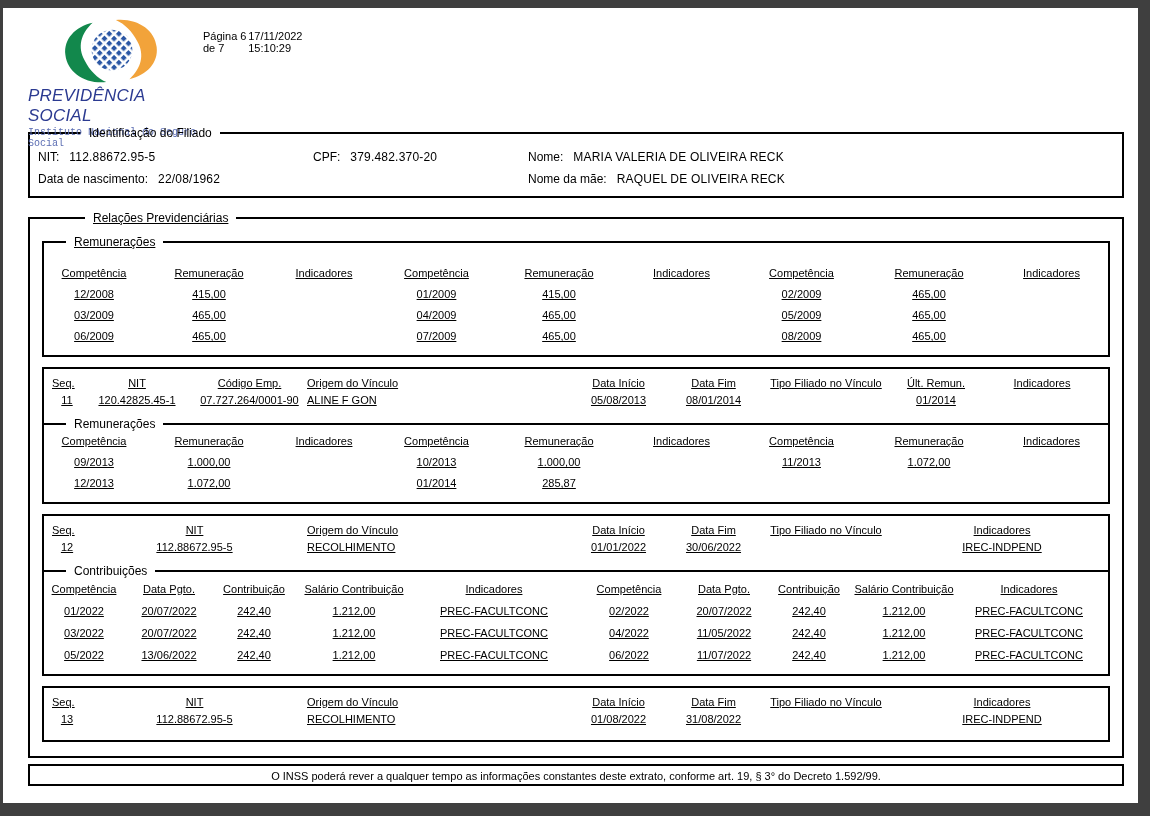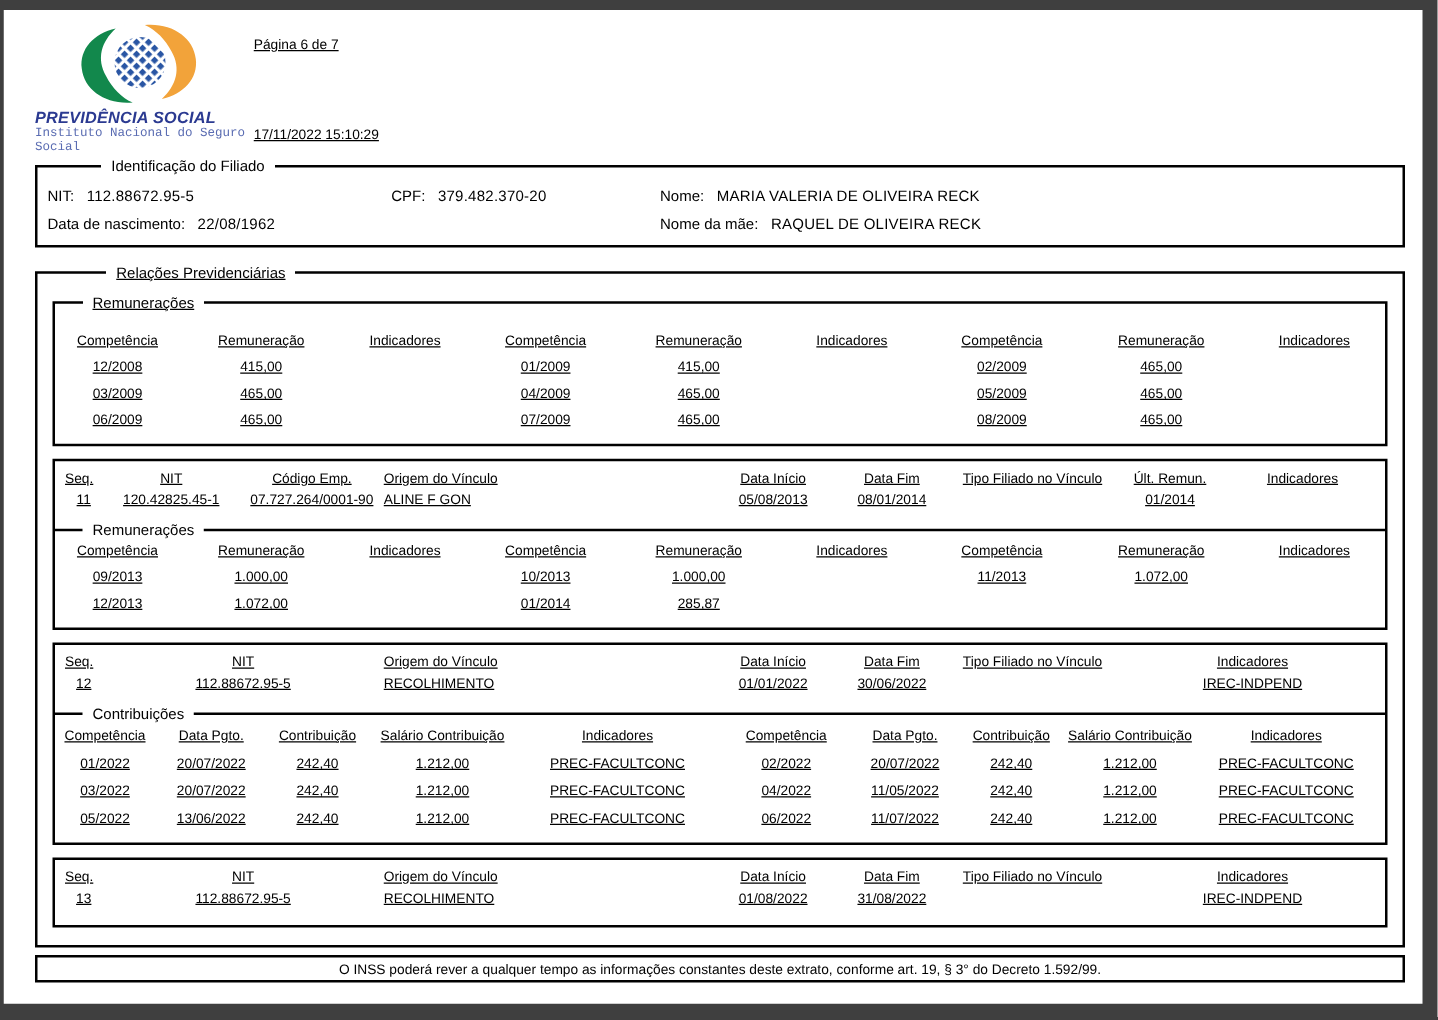--- a/index.html
+++ b/index.html
@@ -4,24 +4,24 @@
 <style>
   html,body{margin:0;padding:0;}
   body{width:1150px;height:816px;overflow:hidden;font-family:"Liberation Sans",sans-serif;color:#000;}
   .frame{position:fixed;inset:0;background:#3f3f3f;}
   .page{position:absolute;left:3px;top:8px;right:12px;bottom:13px;background:#fff;overflow:hidden;}
 
   
   .hdr{display:flex;height:118px;padding:10px 14px 0 25px;box-sizing:border-box;}
   .logo{width:175px;flex:none;}
   .logo svg{display:block;margin-left:26px;}
-  .brand{font-size:13px;font-weight:bold;font-style:italic;color:#2b3a91;letter-spacing:.2px;margin-top:2px;}
+  .brand{font-size:17px;font-weight:normal;font-style:italic;color:#2b3a91;letter-spacing:.2px;margin-top:2px;}
   .brand-sub{font-size:10px;color:#5a6cb2;margin-top:1px;font-family:Liberation Mono, monospace;}
   .titles{flex:1;text-align:center;padding-top:26px;font-size:13.5px;line-height:17px;}
-  .meta{width:112px;flex:none;display:flex;flex-direction:column;justify-content:space-between;padding:12px 0 12px;font-size:11px;text-align:left;text-decoration:underline;}
+  .meta{width:112px;flex:none;display:flex;flex-direction:row;justify-content:space-between;padding:12px 0 12px;font-size:11px;text-align:left;}
 
   
   fieldset.fs{border:2px solid #000;margin:0 14px 0 25px;padding:6px 0 10px 8px;}
   fieldset.fs legend{font-size:12px;padding:0 8px;margin-left:43px;}
   fieldset.fs-rel{margin-top:13px;padding:10px 12px 14px 12px;text-decoration:underline;}
   fieldset.inner{border-width:2px;margin:0 0 10px 0;padding:8px 0 8px 0;}
   fieldset.inner legend{margin-left:22px;}
 
   .seqbox{border:2px solid #000;margin-bottom:10px;padding:6px 0 8px 0;}
   .seqbox.last{margin-bottom:0;padding-bottom:12px;}

